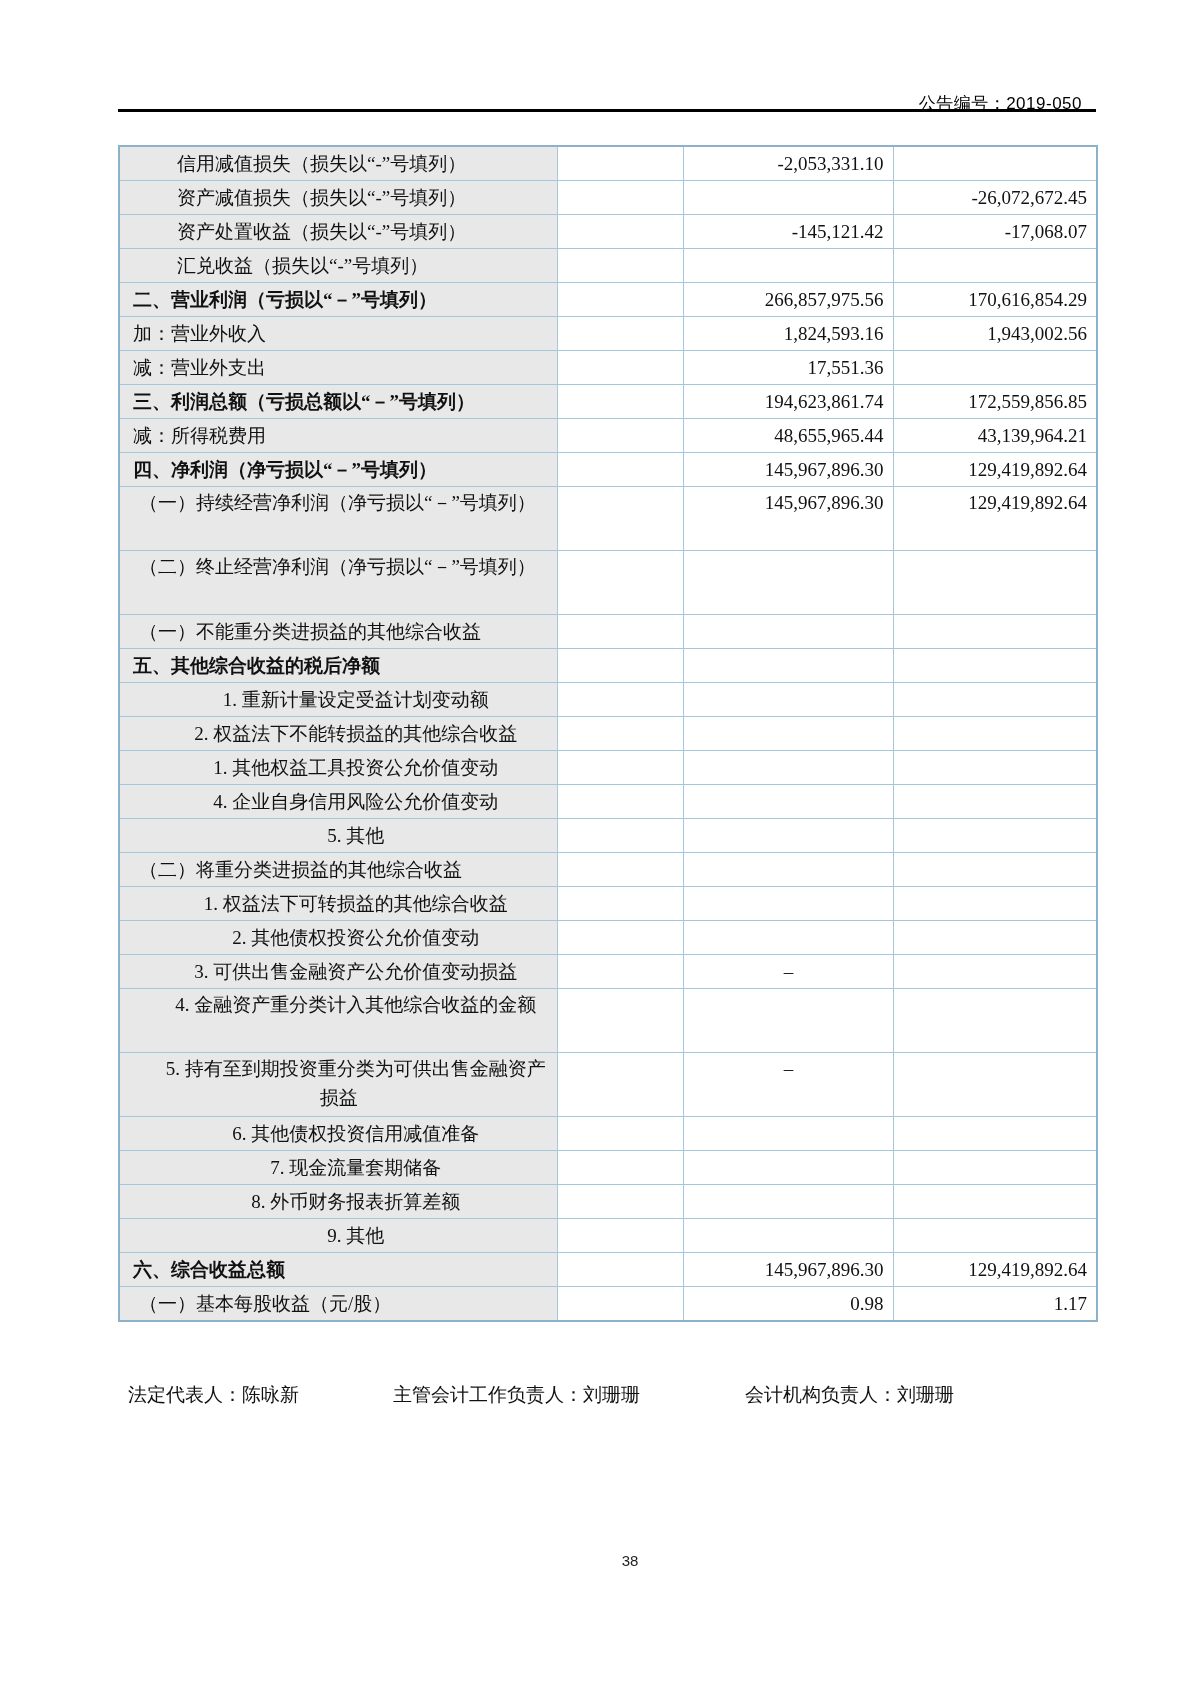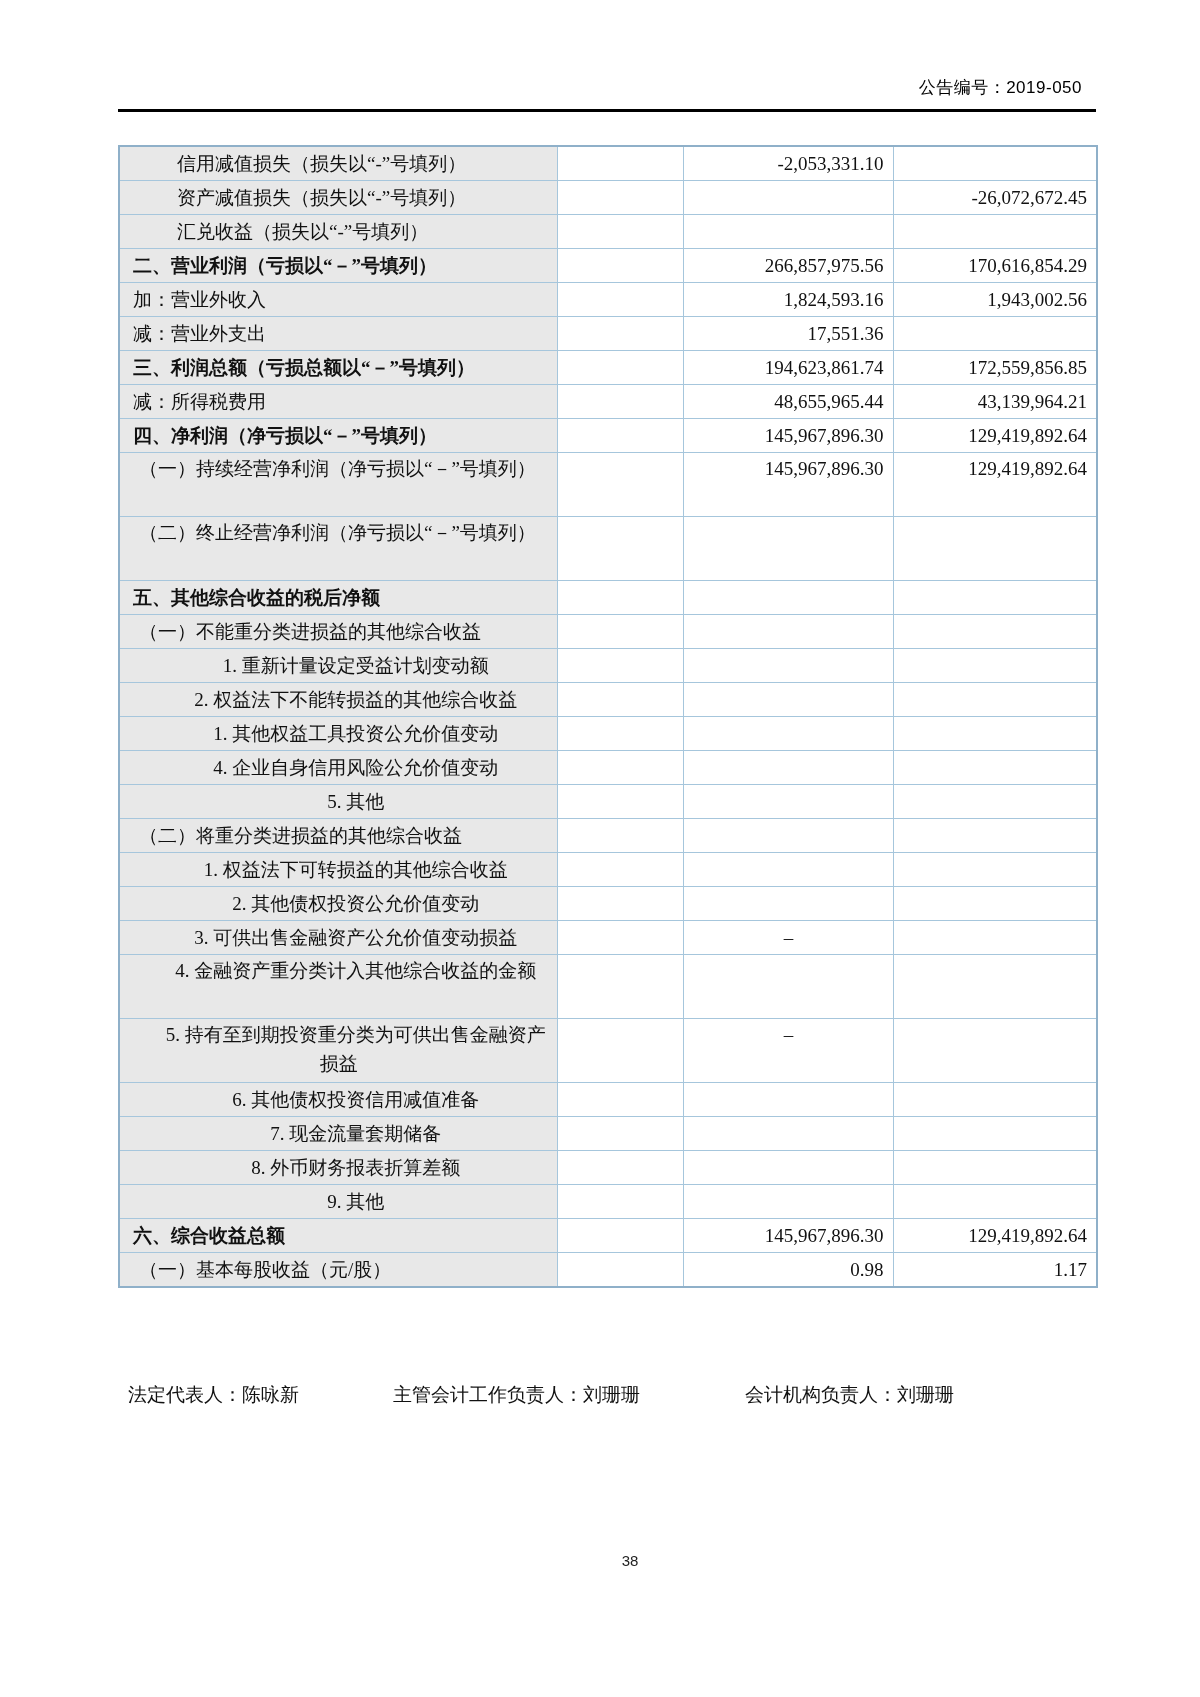--- a/index.html
+++ b/index.html
@@ -7,21 +7,21 @@
     position:relative;
     width:1200px;height:1697px;
     margin:0 auto;
     background:#ffffff;
     font-family:"Liberation Serif","DejaVu Serif",serif;
     color:#111;
     overflow:hidden;
   }
   
   .annc{
-    position:absolute;top:76px;right:118px;
+    position:absolute;top:92px;right:118px;
     font-size:17px;letter-spacing:.5px;
     font-family:"Liberation Sans","DejaVu Sans",sans-serif;
     color:#000;
   }
   .annc .num{font-family:"Liberation Sans","DejaVu Sans",sans-serif;}
   .rule{
     position:absolute;left:118px;top:109px;
     width:978px;height:3px;background:#000;
   }
   
@@ -89,20 +89,26 @@
           <td class="v">-2,053,331.10</td>
           <td class="v"></td>
         </tr>
         <tr class="s">
           <td class="lbl lvl-detail">资产减值损失（损失以“-”号填列）</td>
           <td class="note"></td>
           <td class="v"></td>
           <td class="v">-26,072,672.45</td>
         </tr>
         <tr class="s">
+          <td class="lbl lvl-detail">资产处置收益（损失以“-”号填列）</td>
+          <td class="note"></td>
+          <td class="v">-145,121.42</td>
+          <td class="v">-17,068.07</td>
+        </tr>
+        <tr class="s">
           <td class="lbl lvl-detail">汇兑收益（损失以“-”号填列）</td>
           <td class="note"></td>
           <td class="v"></td>
           <td class="v"></td>
         </tr>
         <tr class="s">
           <td class="lbl lvl-section b">二、营业利润（亏损以“－”号填列）</td>
           <td class="note"></td>
           <td class="v">266,857,975.56</td>
           <td class="v">170,616,854.29</td>
@@ -143,27 +149,27 @@
           <td class="v">145,967,896.30</td>
           <td class="v">129,419,892.64</td>
         </tr>
         <tr class="tall">
           <td class="lbl lvl-group">（二）终止经营净利润（净亏损以“－”号填列）</td>
           <td class="note"></td>
           <td class="v"></td>
           <td class="v"></td>
         </tr>
         <tr class="s">
+          <td class="lbl lvl-group">（一）不能重分类进损益的其他综合收益</td>
+          <td class="note"></td>
+          <td class="v"></td>
+          <td class="v"></td>
+        </tr>
+        <tr class="s">
           <td class="lbl lvl-section b">五、其他综合收益的税后净额</td>
-          <td class="note"></td>
-          <td class="v"></td>
-          <td class="v"></td>
-        </tr>
-        <tr class="s">
-          <td class="lbl lvl-group">（一）不能重分类进损益的其他综合收益</td>
           <td class="note"></td>
           <td class="v"></td>
           <td class="v"></td>
         </tr>
         <tr class="s">
           <td class="lbl lvl-item">1. 重新计量设定受益计划变动额</td>
           <td class="note"></td>
           <td class="v"></td>
           <td class="v"></td>
         </tr>

